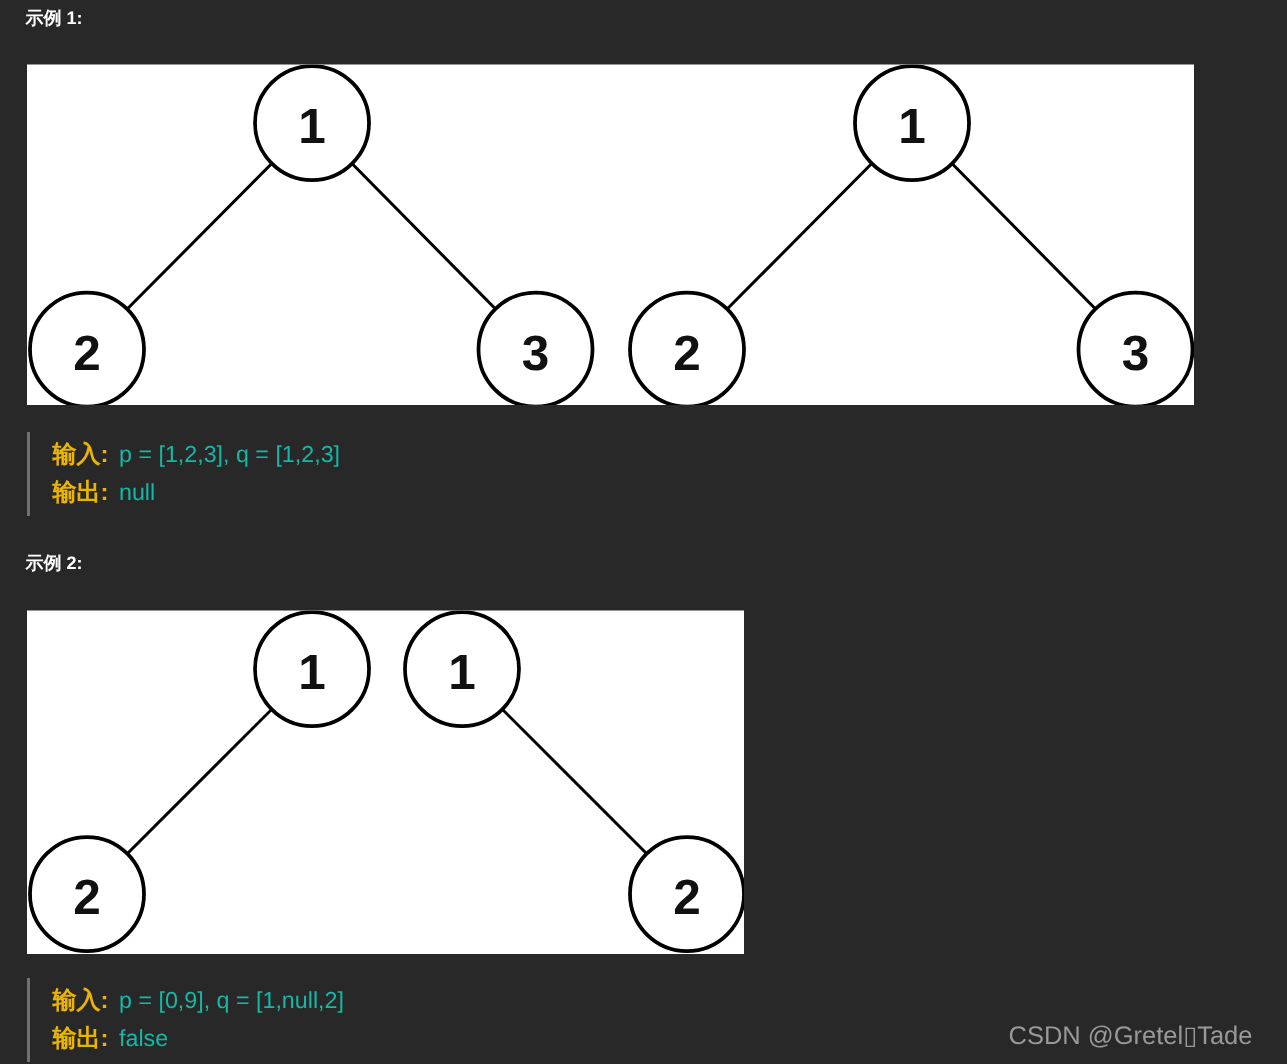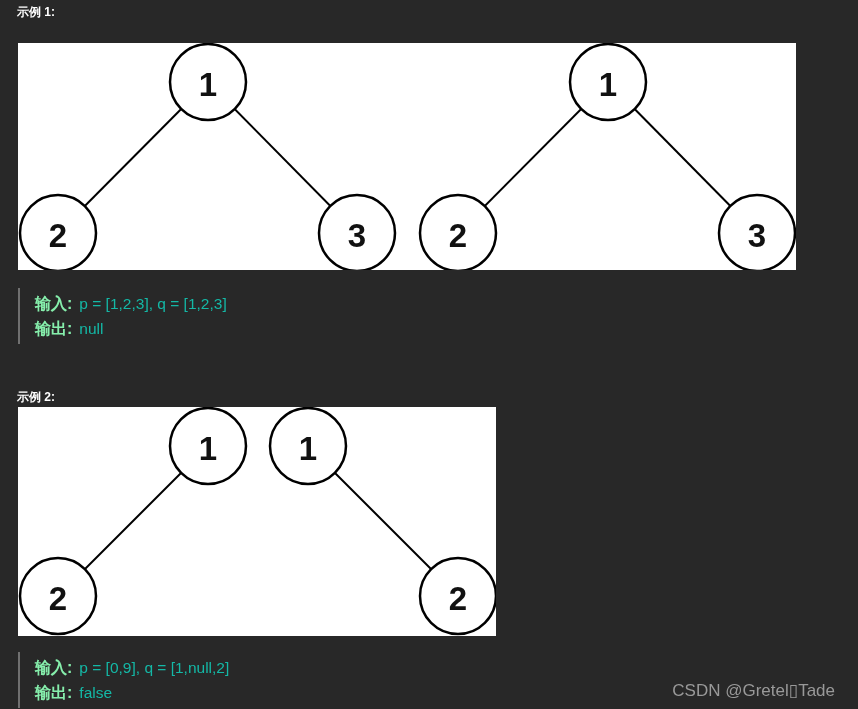--- a/index.html
+++ b/index.html
@@ -38,21 +38,21 @@
     border-left: 2px solid #707070;
     padding: 3px 0 3px 15px;
   }
   .io-line {
     font-size: 16px;
     line-height: 25px;
     white-space: pre;
   }
   .io-label {
     font-weight: bold;
-    color: #86efac;
+    color: #eab308;
     font-family: "Liberation Sans", sans-serif;
   }
   .io-value {
     font-family: Liberation Sans, sans-serif;
     font-size: 15.5px;
     color: #14b8a6;
     margin-left: 7px;
   }
   .watermark {
     position: absolute;
@@ -99,21 +99,21 @@
         <text x="739" y="192" class="tree-label">3</text>
       </g>
     </svg>
 </div>
 
 <div class="quote" style="left:18px; top:288px;">
   <div class="io-line"><span class="io-label">输入:</span><span class="io-value">p = [1,2,3], q = [1,2,3]</span></div>
   <div class="io-line"><span class="io-label">输出:</span><span class="io-value">null</span></div>
 </div>
 
-<div class="section-heading" style="left:17px; top:365px;margin-top:22px;">示例 2:</div>
+<div class="section-heading" style="left:17px; top:365px;">示例 2:</div>
 
 <div class="figure" style="left:18px; top:407px; width:478px; height:229px;">
   <svg viewBox="0 0 478 229">
       <line x1="190" y1="39" x2="40" y2="189" class="tree-edge"></line>
       <line x1="290" y1="39" x2="440" y2="189" class="tree-edge"></line>
       <g>
         <circle cx="190" cy="39" r="38" class="tree-circle"></circle>
         <text x="190" y="41" class="tree-label">1</text>
       </g>
       <g>

